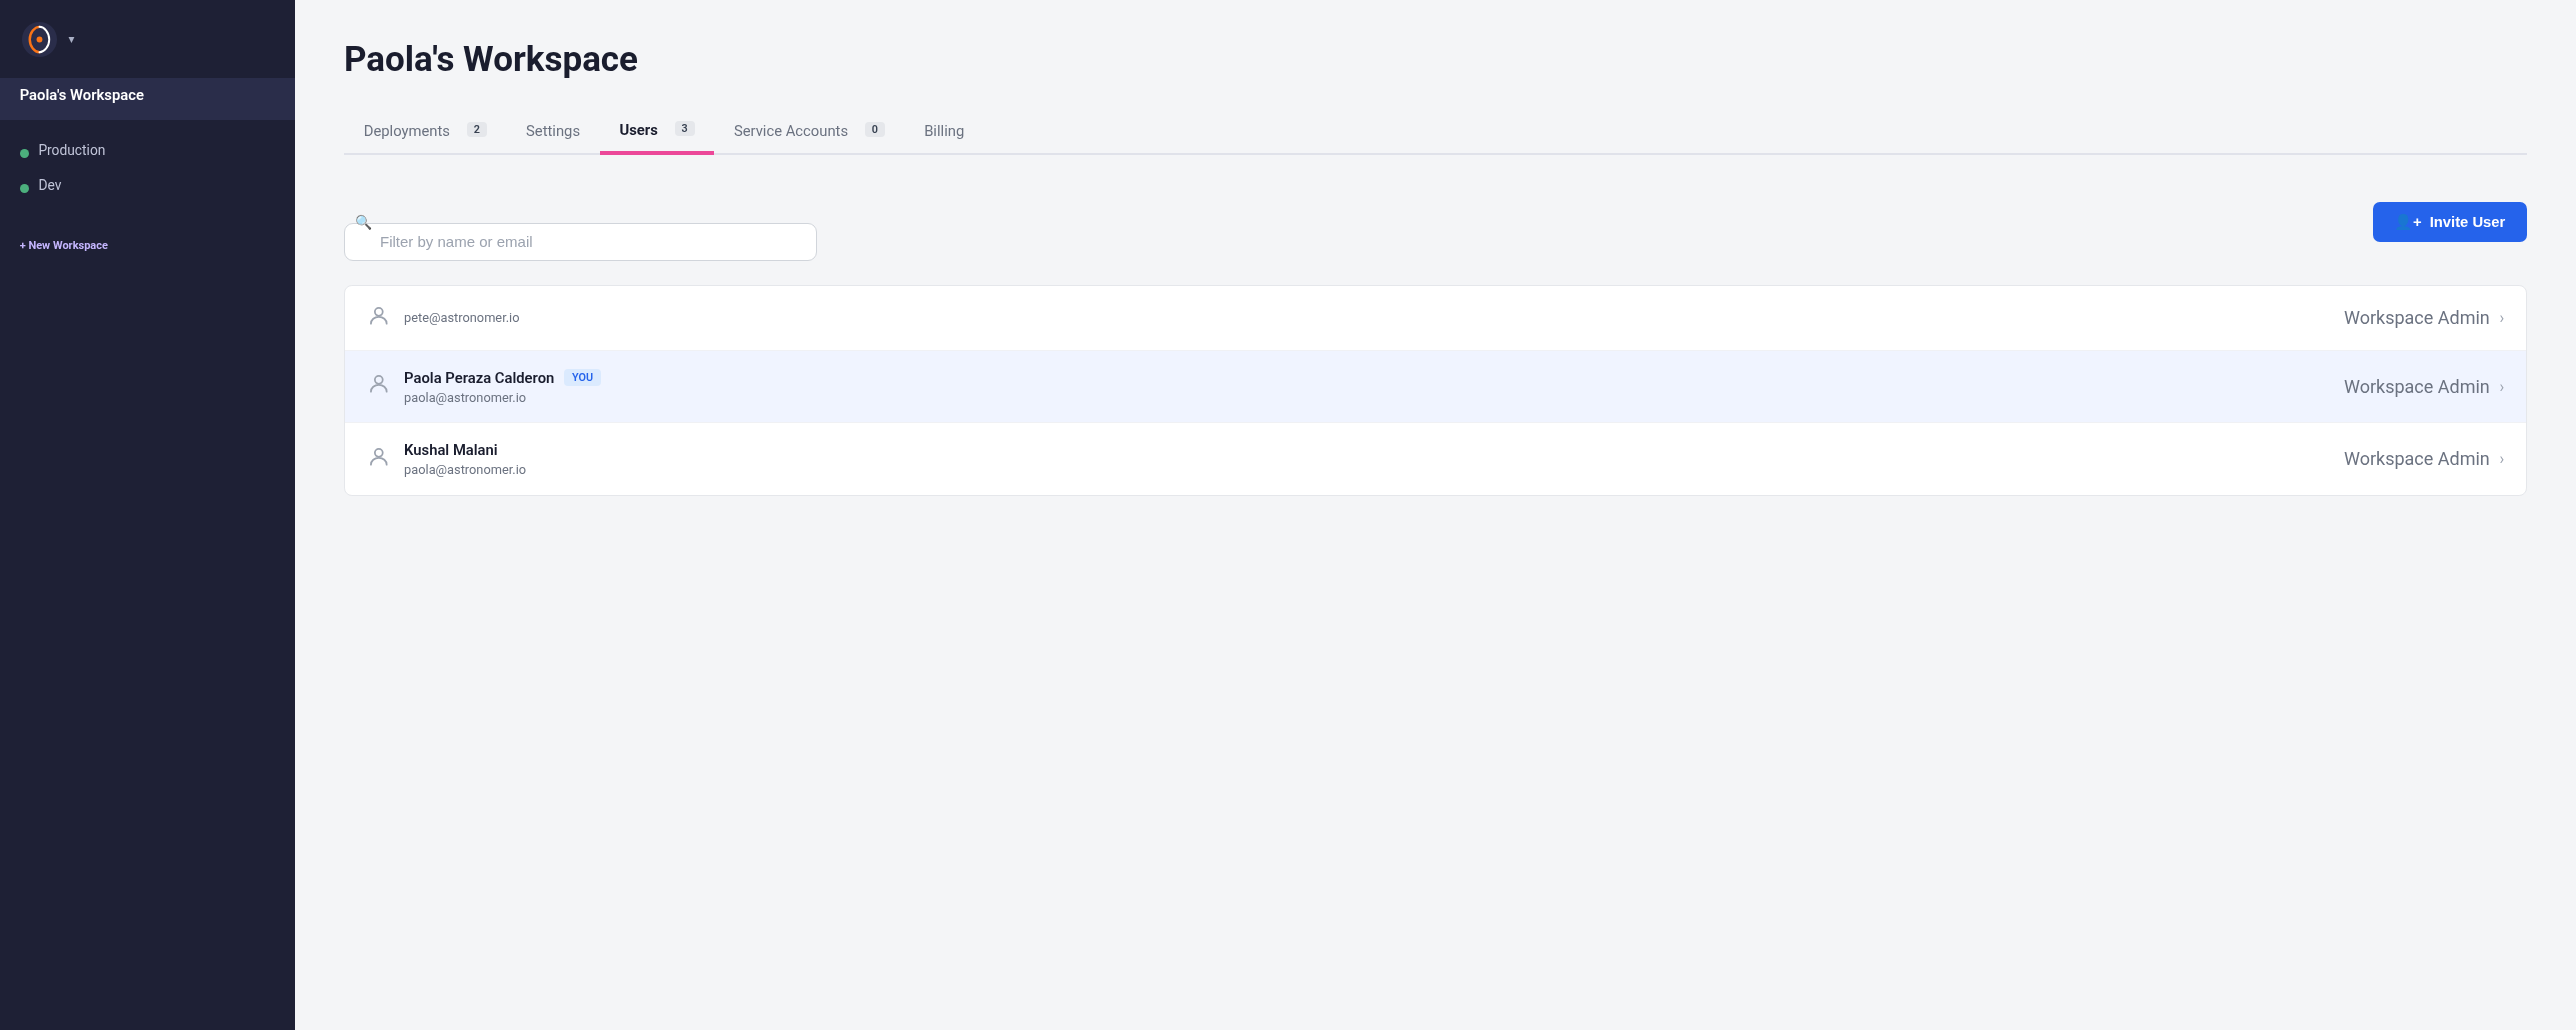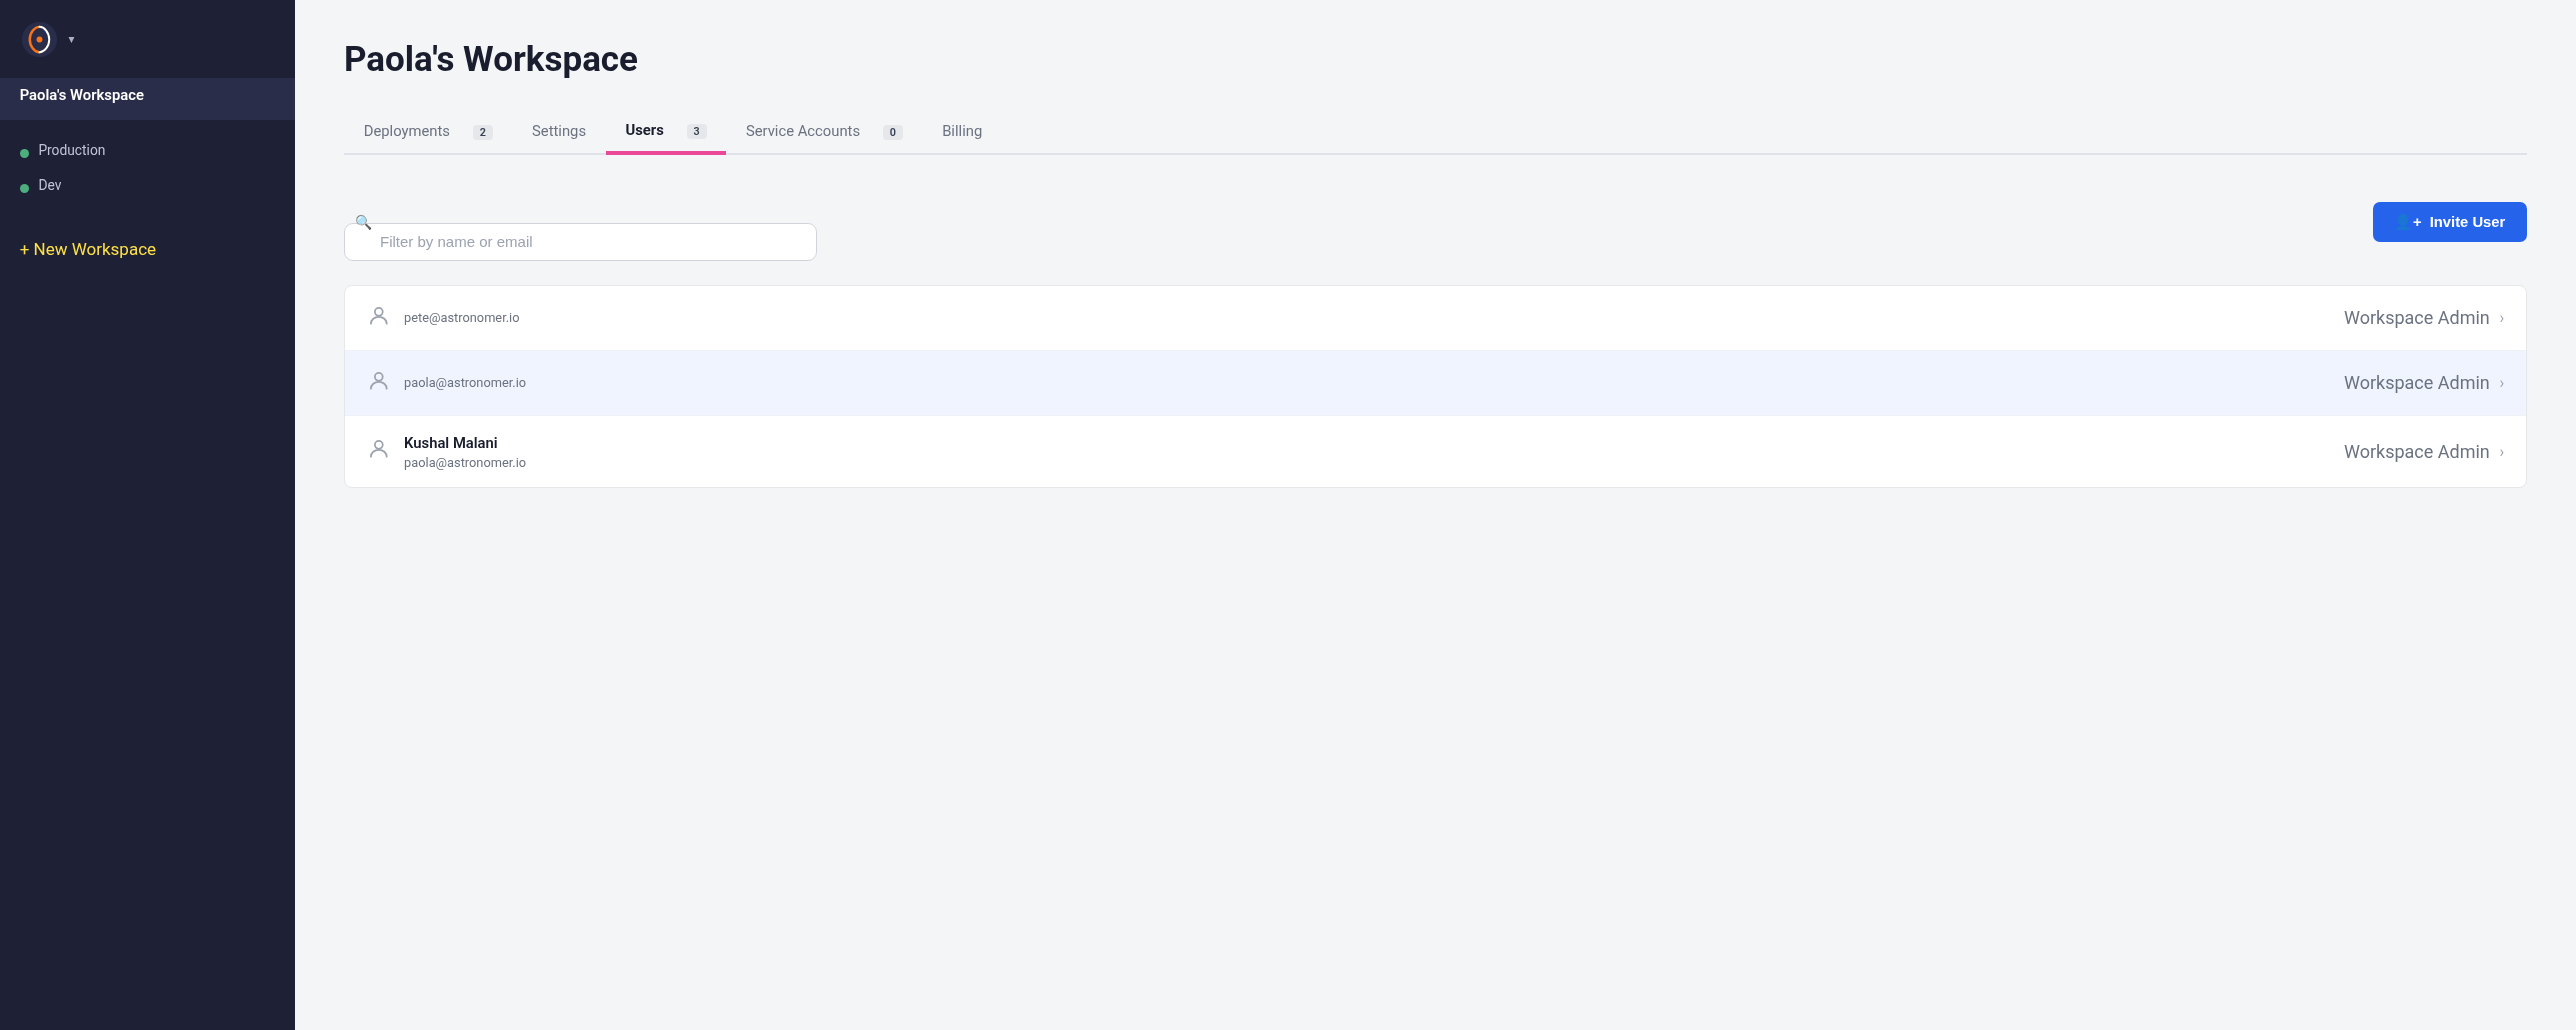--- a/index.html
+++ b/index.html
@@ -64,24 +64,25 @@
     .dot {
       width: 8.9px;
       height: 8.9px;
       border-radius: 50%;
       flex-shrink: 0;
     }
     .dot-green { background: #4caf7d; }
     .sidebar-item-label { font-size: 13.8px; }
     .sidebar-new-workspace {
       padding: 15.8px 19.7px;
-      color: #fde047;
-      font-size: 17px;
+      color: #c4b5fd;
+      font-size: 11px;
       cursor: pointer;
       margin-top: 7.9px;
+      font-weight: bold;
     }
 
     
     .main {
       flex: 1;
       background: #f4f5f7;
       overflow-y: auto;
       padding: 39px 49px;
     }
     .page-title {
@@ -94,22 +95,22 @@
     
     .tabs {
       display: flex;
       align-items: center;
       gap: 0;
       border-bottom: 2px solid #e0e2ea;
       margin-bottom: 27.6px;
     }
     .tab {
       display: flex;
-      align-items: flex-end;
-      gap: 23px;
+      align-items: flex-start;
+      gap: 17px;
       padding: 11.8px 19.7px;
       font-size: 14.8px;
       color: #6b7280;
       cursor: pointer;
       border-bottom: 2px solid transparent;
       margin-bottom: -2px;
       text-decoration: none;
       white-space: nowrap;
     }
     .tab.active {
@@ -319,20 +320,24 @@
     </div>
 
     <div class="user-row highlighted">
       <span class="user-avatar-icon">
         <svg width="23.6" height="23.6" viewBox="0 0 24 24" fill="none">
           <circle cx="12" cy="8" r="4" stroke="#9ca3af" stroke-width="1.8"></circle>
           <path d="M4 20c0-4 3.6-7 8-7s8 3 8 7" stroke="#9ca3af" stroke-width="1.8" stroke-linecap="round"></path>
         </svg>
       </span>
       <div class="user-info">
+        <div class="user-name-row">
+          <span class="user-name">Paola Peraza Calderon</span>
+          <span class="you-badge">YOU</span>
+        </div>
         <div class="user-email">paola@astronomer.io</div>
       </div>
       <span class="user-role">Workspace Admin</span>
       <span class="chevron-right">›</span>
     </div>
 
     <div class="user-row">
       <span class="user-avatar-icon">
         <svg width="23.6" height="23.6" viewBox="0 0 24 24" fill="none">
           <circle cx="12" cy="8" r="4" stroke="#9ca3af" stroke-width="1.8"></circle>

